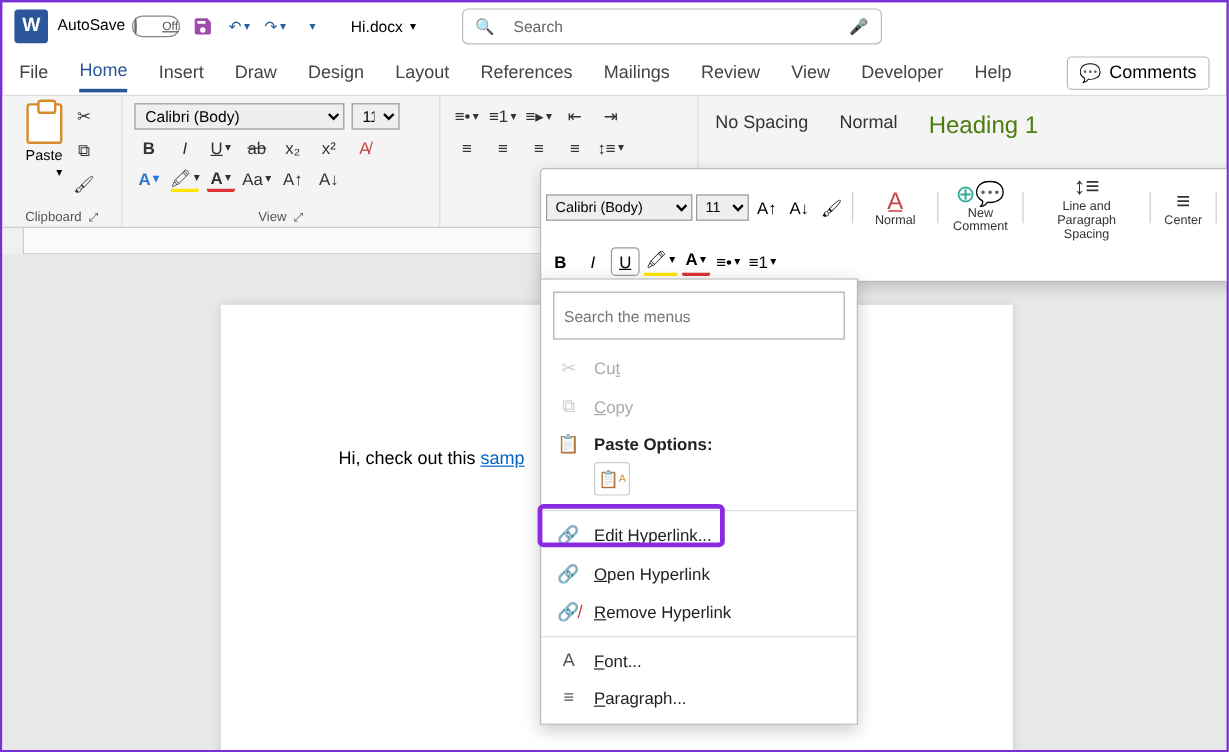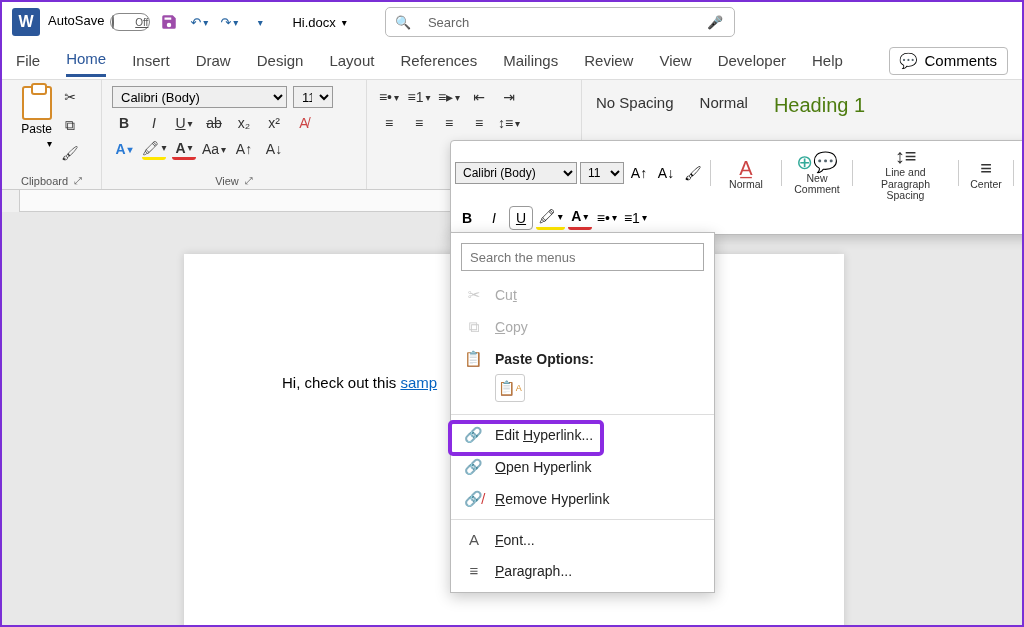--- a/index.html
+++ b/index.html
@@ -53,21 +53,21 @@
 
 
 .ruler { height:22px; background:#fafafa; border-bottom:1px solid #ccc; position:relative; font-size:9px; color:#666;}
 .doc-area { position:absolute; left:0; right:0; top:210px; bottom:0; background:#e8e8e8; }
 .page { position:absolute; left:182px; top:42px; width:660px; height:800px; background:#fff; box-shadow:0 0 8px rgba(0,0,0,0.15); padding:120px 98px; font-size:15px; font-family:Calibri, Arial, sans-serif; }
 .page a { color:#0563c1; }
 
 
 .ctxmenu { position:absolute; left:448px; top:230px; width:265px; background:#fff; border:1px solid #bbb; box-shadow:0 4px 14px rgba(0,0,0,0.22); padding:6px 0; font-size:14px; }
 .ctx-search { margin:4px 10px 8px; }
-.ctx-search input { width:100%; height:28px; border:1px solid #aaa; padding:0 8px; font-size:13px;}
+.ctx-search input { width:100%; height:40px; border:1px solid #aaa; padding:0 8px; font-size:13px;}
 .ctx-item { display:flex; align-items:center; gap:12px; padding:7px 14px; color:#222;}
 .ctx-item.disabled { color:#aaa; }
 .ctx-item .ic { width:18px; display:flex; justify-content:center; color:#555; font-size:15px;}
 .ctx-item.disabled .ic { color:#ccc; }
 .ctx-paste-row { padding:4px 14px 8px 44px; }
 .ctx-divider { height:1px; background:#ddd; margin:4px 0; }
 .ctx-hl { position:absolute; border:4px solid #8a2be2; border-radius:5px; pointer-events:none; }
 .u-accesskey { text-decoration:underline; }
 
 .scroll-gutter { position:absolute; left:0; top:188px; bottom:0; width:18px; background:#f0f0f0; border-right:1px solid #ccc;}

